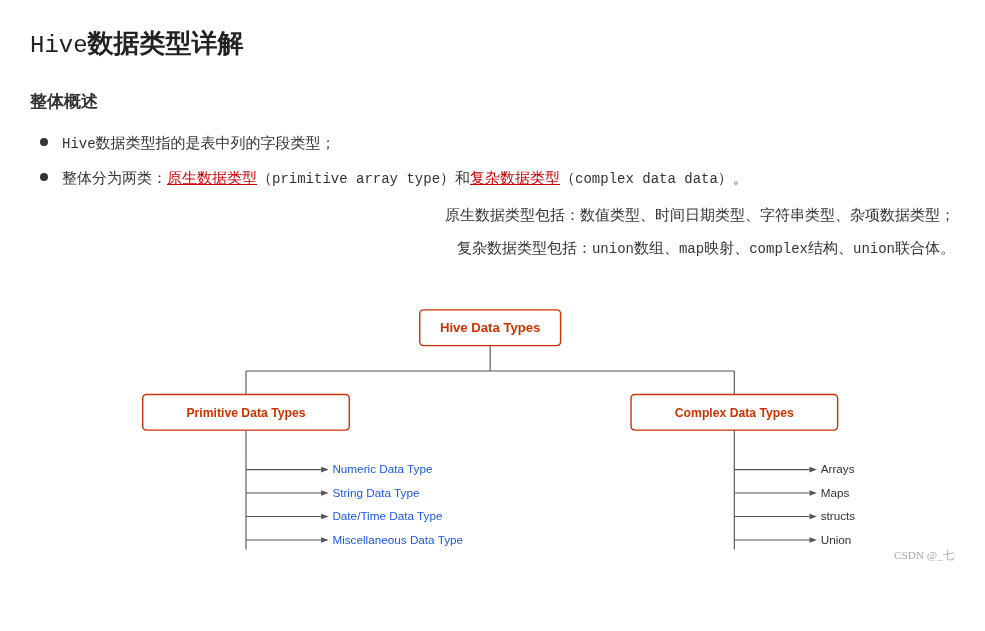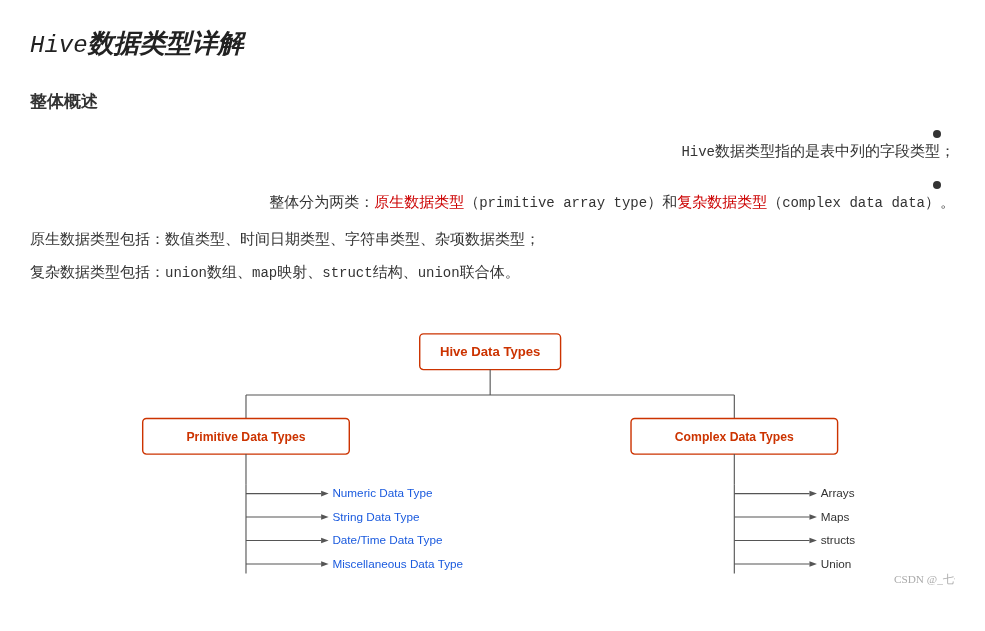--- a/index.html
+++ b/index.html
@@ -10,61 +10,61 @@
       padding: 20px 30px;
       font-size: 15px;
       line-height: 1.8;
     }
     .page-title {
       font-size: 26px;
       font-weight: bold;
       color: #222;
       margin-bottom: 20px;
       font-family: "SimHei", "黑体", sans-serif;
-      font-style: italic;
     }
     .page-title span.hive {
       font-family: "Courier New", monospace;
       font-size: 24px;
       font-weight: normal;
     }
     .section-heading {
       font-size: 17px;
       font-weight: bold;
-      margin-bottom: 4px;
+      margin-bottom: 12px;
     }
     .bullet-list {
       list-style: none;
       padding-left: 10px;
       margin-bottom: 10px;
     }
     .bullet-list li {
       display: flex;
-      align-items: flex-end;
+      align-items: flex-start;
       margin-bottom: 8px;
-      flex-direction: column;
     }
     .bullet-dot {
       width: 8px;
       height: 8px;
       background: #333;
       border-radius: 50%;
       margin-top: 8px;
       margin-right: 14px;
       flex-shrink: 0;
     }
     .mono {
       font-family: "Courier New", monospace;
       font-size: 14px;
     }
     .link-red {
       color: #cc0000;
+      text-decoration: underline;
     }
     .para-line {
       margin-bottom: 6px;
+      text-align: right;
     }
     .diagram-area {
       margin-top: 30px;
       position: relative;
       width: 100%;
       height: 280px;
     }
     svg.diagram {
       width: 100%;
       height: 100%;
@@ -90,21 +90,21 @@
     <span class="bullet-dot"></span>
     <span>
       整体分为两类：<span class="link-red">原生数据类型</span>（<span class="mono">primitive array type</span>）和<span class="link-red">复杂数据类型</span>（<span class="mono">complex data data</span>）。
     </span>
   </li>
 </ul>
 
 <div class="para-line">原生数据类型包括：数值类型、时间日期类型、字符串类型、杂项数据类型；</div>
 
 <div class="para-line">
-  复杂数据类型包括：<span class="mono">union</span>数组、<span class="mono">map</span>映射、<span class="mono">struct</span>结构、<span class="mono">union</span>联合体。
+  复杂数据类型包括：<span class="mono">union</span>数组、<span class="mono">map</span>映射、<span class="mono">complex</span>结构、<span class="mono">union</span>联合体。
 </div>
 
 <div class="diagram-area">
   <svg class="diagram" viewBox="0 0 985 290">
 
     <rect x="415" y="15" width="150" height="38" rx="4" ry="4" fill="none" stroke="#cc3300" stroke-width="1.5"></rect>
     <text x="490" y="39" text-anchor="middle" font-family="Arial,sans-serif" font-size="14" fill="#cc3300" font-weight="bold">Hive Data Types</text>
 
     <line x1="490" y1="53" x2="490" y2="80" stroke="#555" stroke-width="1.2"></line>
 

